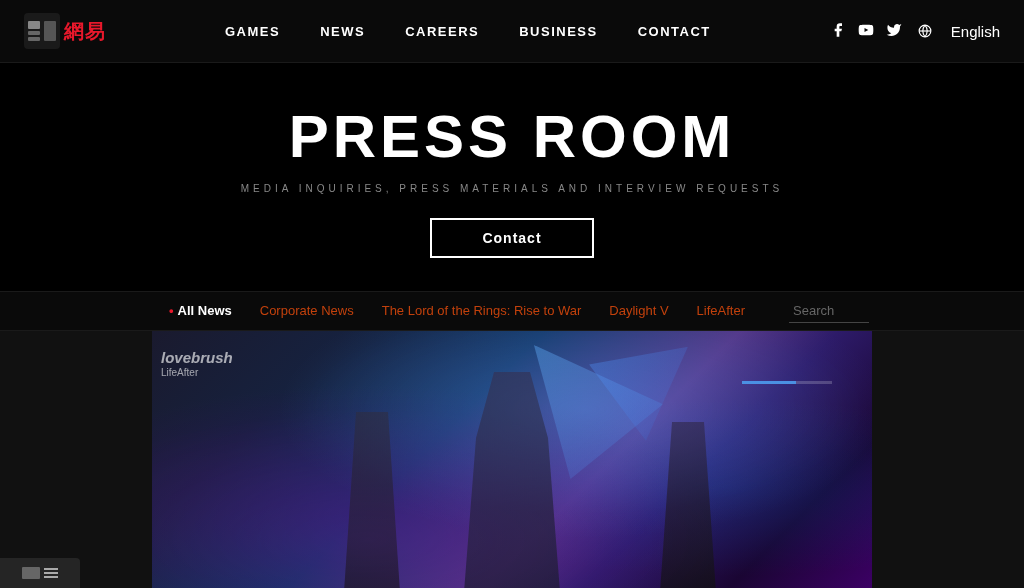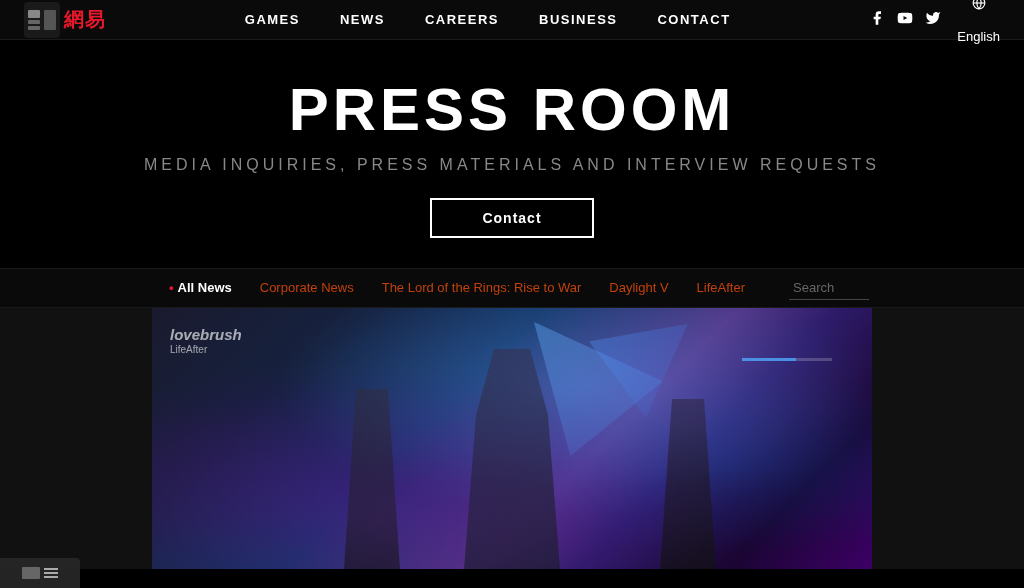--- a/index.html
+++ b/index.html
@@ -16,21 +16,21 @@
 
     
     header {
       position: relative;
       z-index: 10;
       display: flex;
       align-items: center;
       justify-content: space-between;
       background: #0a0a0a;
       padding: 0 24px;
-      height: 40px;
+      height: 63px;
       border-bottom: 1px solid #1a1a1a;
     }
 
     .logo-area {
       display: flex;
       align-items: center;
       gap: 6px;
     }
 
     .logo-netease-games {
@@ -77,24 +77,23 @@
       color: #fff;
       font-size: 15px;
       cursor: pointer;
       text-decoration: none;
     }
 
     .lang-selector {
       display: flex;
       align-items: center;
       gap: 19px;
-      font-size: 13px;
+      font-size: 15px;
       cursor: pointer;
       color: #fff;
-      flex-direction: column;
     }
 
     
     .hero {
       background: #000;
       display: flex;
       flex-direction: column;
       align-items: center;
       justify-content: center;
       padding: 40px 4px 30px;
@@ -106,21 +105,21 @@
       font-size: 60px;
       font-weight: 900;
       letter-spacing: 4px;
       text-transform: uppercase;
       color: #fff;
       line-height: 1;
       margin-bottom: 16px;
     }
 
     .hero-subtitle {
-      font-size: 16px;
+      font-size: 10px;
       letter-spacing: 4px;
       color: #888;
       text-transform: uppercase;
       margin-bottom: 24px;
     }
 
     .contact-btn {
       border: 2px solid #fff;
       background: transparent;
       color: #fff;
@@ -213,21 +212,21 @@
       top: 0; left: 0; right: 0; bottom: 0;
       background:
         radial-gradient(ellipse at 60% 30%, rgba(100,150,255,0.25) 0%, transparent 50%),
         radial-gradient(ellipse at 30% 70%, rgba(80,0,120,0.4) 0%, transparent 50%),
         radial-gradient(ellipse at 80% 60%, rgba(0,100,200,0.2) 0%, transparent 40%);
     }
 
     .img-overlay-logo {
       position: absolute;
       top: 18px;
-      left: 18px;
+      left: 9px;
       color: rgba(255,255,255,0.85);
       font-size: 13px;
       font-style: italic;
       font-weight: bold;
       line-height: 1.2;
     }
 
     .img-overlay-logo span {
       display: block;
       font-size: 10px;

